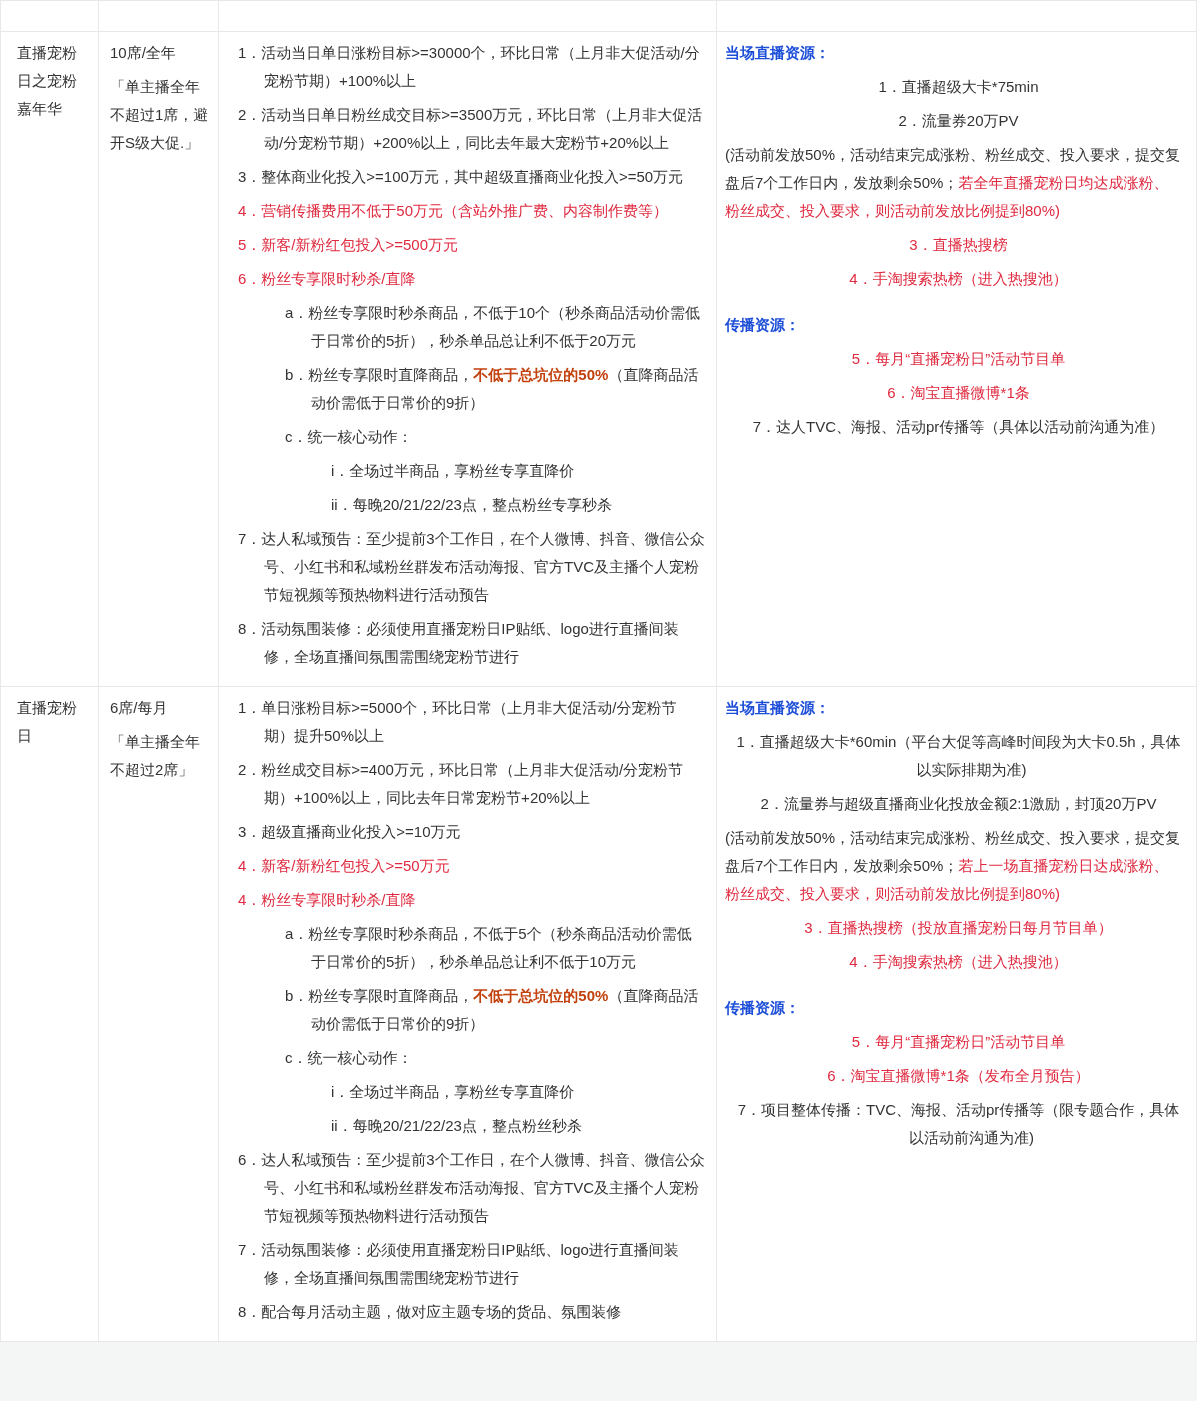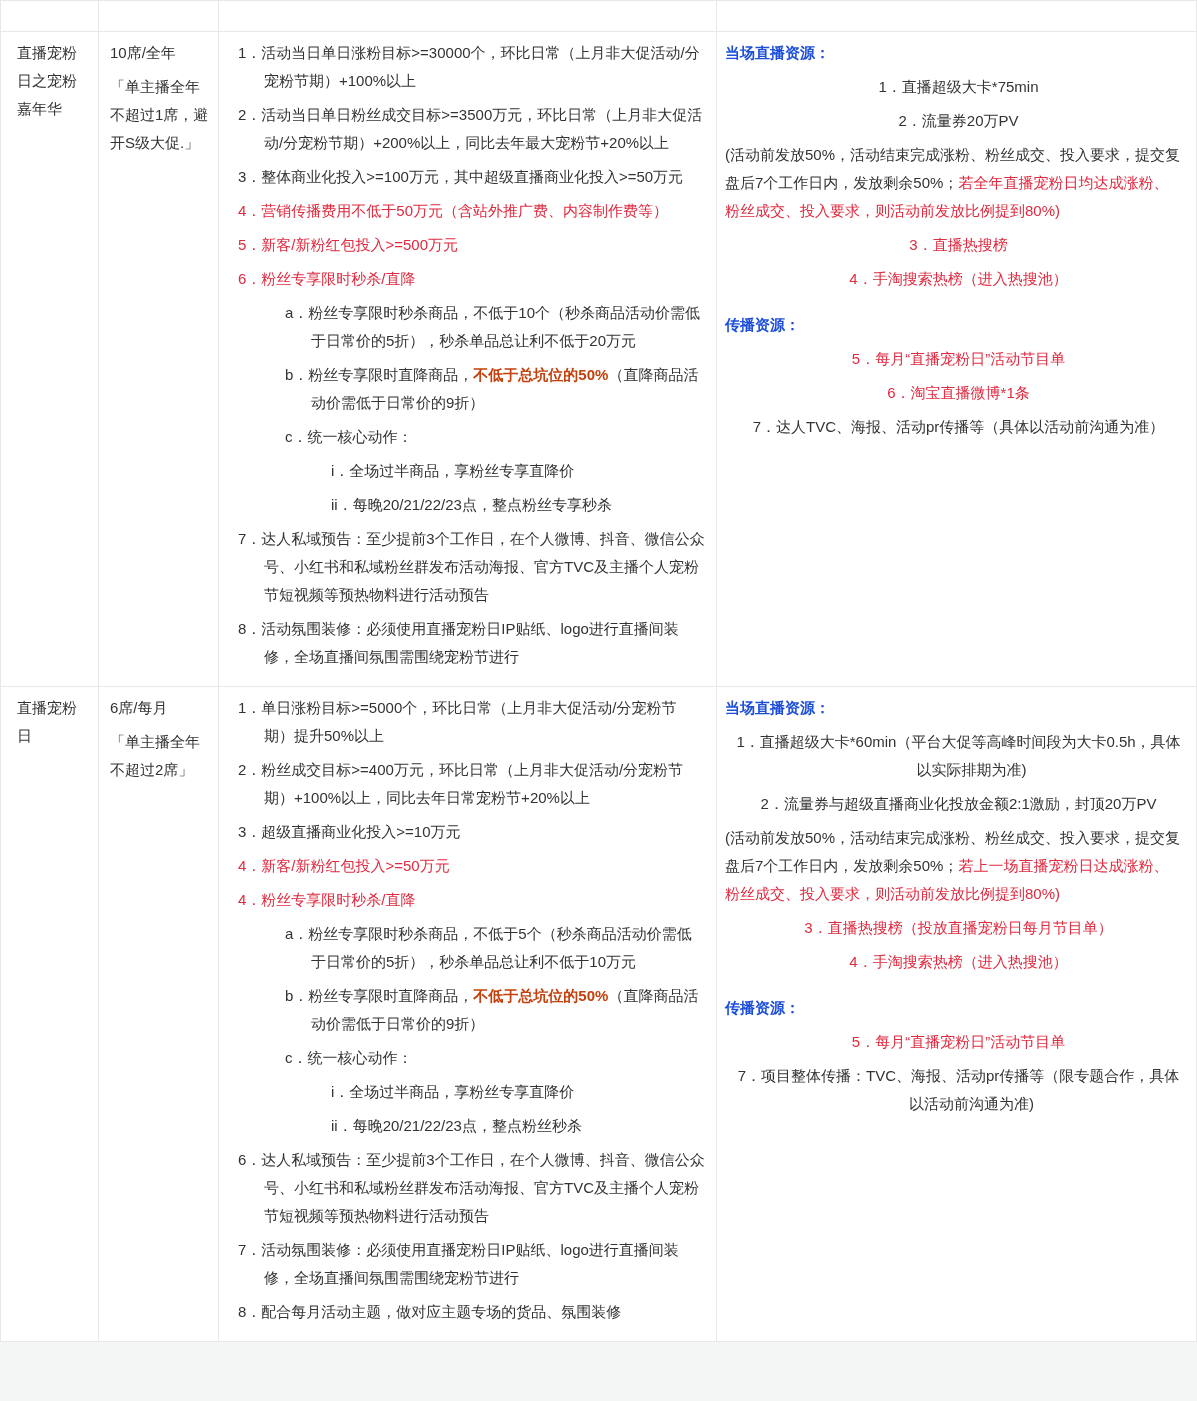--- a/index.html
+++ b/index.html
@@ -129,17 +129,18 @@
       </div>
     <div class="cell c4 support-cell">
         <div class="li heading indent-0"><span class="seg-b">当场直播资源：</span></div>
         <div class="li item indent-0"><span class="seg-n">1．直播超级大卡*60min（平台大促等高峰时间段为大卡0.5h，具体以实际排期为准)</span></div>
         <div class="li item indent-0"><span class="seg-n">2．流量券与超级直播商业化投放金额2:1激励，封顶20万PV</span></div>
         <div class="li para indent-0"><span class="seg-n">(活动前发放50%，活动结束完成涨粉、粉丝成交、投入要求，提交复盘后7个工作日内，发放剩余50%；</span><span class="seg-r">若上一场直播宠粉日达成涨粉、粉丝成交、投入要求，则活动前发放比例提到80%)</span></div>
         <div class="li item indent-0"><span class="seg-r">3．直播热搜榜（投放直播宠粉日每月节目单）</span></div>
         <div class="li item indent-0"><span class="seg-r">4．手淘搜索热榜（进入热搜池）</span></div>
         <div class="li heading indent-0"><span class="seg-b">传播资源：</span></div>
         <div class="li item indent-0"><span class="seg-r">5．每月“直播宠粉日”活动节目单</span></div>
+        <div class="li item indent-0"><span class="seg-r">6．淘宝直播微博*1条（发布全月预告）</span></div>
         <div class="li item indent-0"><span class="seg-n">7．项目整体传播：TVC、海报、活动pr传播等（限专题合作，具体以活动前沟通为准)</span></div>
       </div>
   </div>
 </div>
 <div class="bottom-strip"></div>
 
 </body></html>

